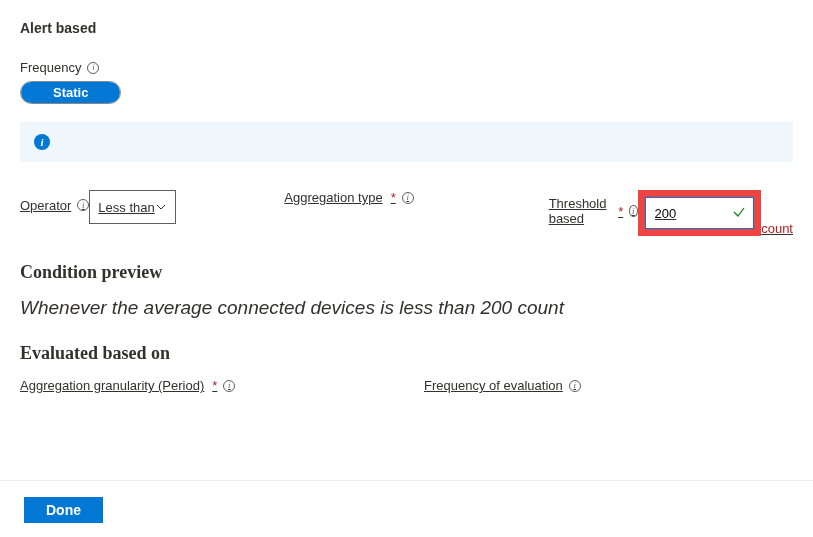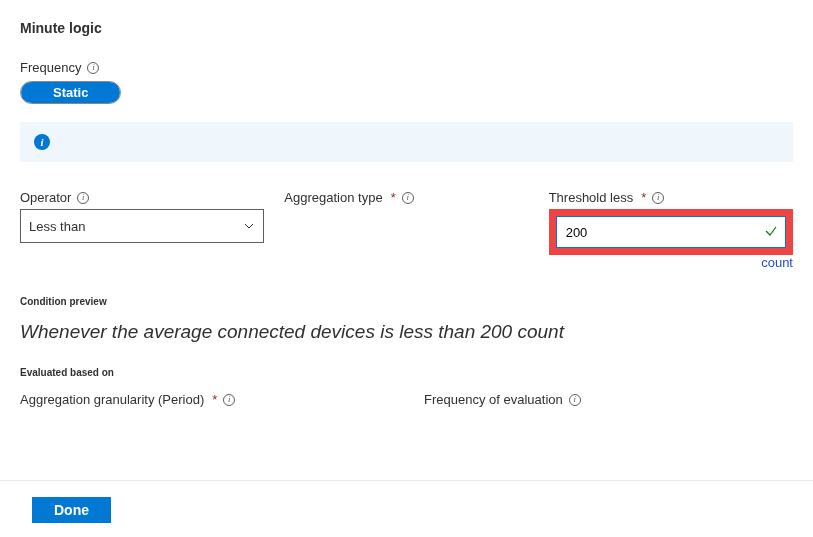--- a/index.html
+++ b/index.html
@@ -91,21 +91,21 @@
     flex-shrink:0;
     line-height:1;
   }
   
   .row3 {
     display: flex;
     gap: 20px;
     margin-top: 28px;
     align-items:flex-start;
   }
-  .col { flex:1; display:flex; flex-direction:column; position:relative;}
+  .col { flex:1; display:flex; flex-direction:row; position:relative;text-decoration:underline;}
   .select-box, .input-box {
     border: 1px solid #8a8886;
     height: 26px;
     display: flex;
     align-items: center;
     padding: 16px 8px;
     position:relative;
     background:#fff;
     font-size:13px;
   }
@@ -118,67 +118,68 @@
     box-shadow: inset 0 0 0 1px #0078d4;
     justify-content:space-between;
   }
   .input-box.threshold input {
     border:none;outline:none;font-size:13px;width:80%;background:transparent;font-family:inherit;
   }
   .check-icon { color:#107c10; font-size:14px;}
   .hint-right {
     align-self:flex-end;
     font-size:13px;
-    color:#1d4ed8;
+    color:#b91c1c;
   }
   .subhead {
     font-weight:600;
-    font-size:10px;
+    font-size:18px;
     margin-top:26px;
     margin-bottom:14px;
+    font-family:Liberation Serif, serif;
   }
   .condition-text {
     font-style: italic;
     font-size:19px;
     color:#323130;
   }
   .row2 {
     display:flex;
     gap:20px;
     margin-top:4px;
   }
   .divider {
     position:absolute;
     left:0; right:0;
     bottom:56px;
     border-top:1px solid #edebe9;
   }
   .footer {
     position:absolute;
-    left:32px;
+    left:24px;
     bottom:14px;
   }
   .done-btn {
     background:#0078d4;
     color:#fff;
     border:none;
     padding:5px 22px;
     font-size:14px;
     font-weight:600;
     cursor:pointer;
   }
   .chev svg { display:block;}
 </style>
 </head>
 <body>
 
 
 
 
-<div class="section-title">Minute logic</div>
+<div class="section-title">Alert based</div>
 
 
 <div class="label-row">
   <span>Frequency</span>
   <span class="info-icon">i</span>
 </div>
 
 
 <div class="pill-group">
   <div class="pill active">Static</div>
@@ -210,21 +211,21 @@
   <div class="col">
     <div class="label-row">
       <span>Aggregation type</span>
       <span class="required">*</span>
       <span class="info-icon">i</span>
     </div>
   </div>
 
   <div class="col">
     <div class="label-row">
-      <span>Threshold less</span>
+      <span>Threshold based</span>
       <span class="required">*</span>
       <span class="info-icon">i</span>
     </div>
     <div class="input-box threshold">
       <input type="text" value="200" style="">
       <span class="check-icon">
         <svg width="14" height="14" viewBox="0 0 14 14">
             <path d="M2 7 L6 11 L12 3" stroke="#107c10" stroke-width="1.2" fill="none"></path>
           </svg>
       </span>

